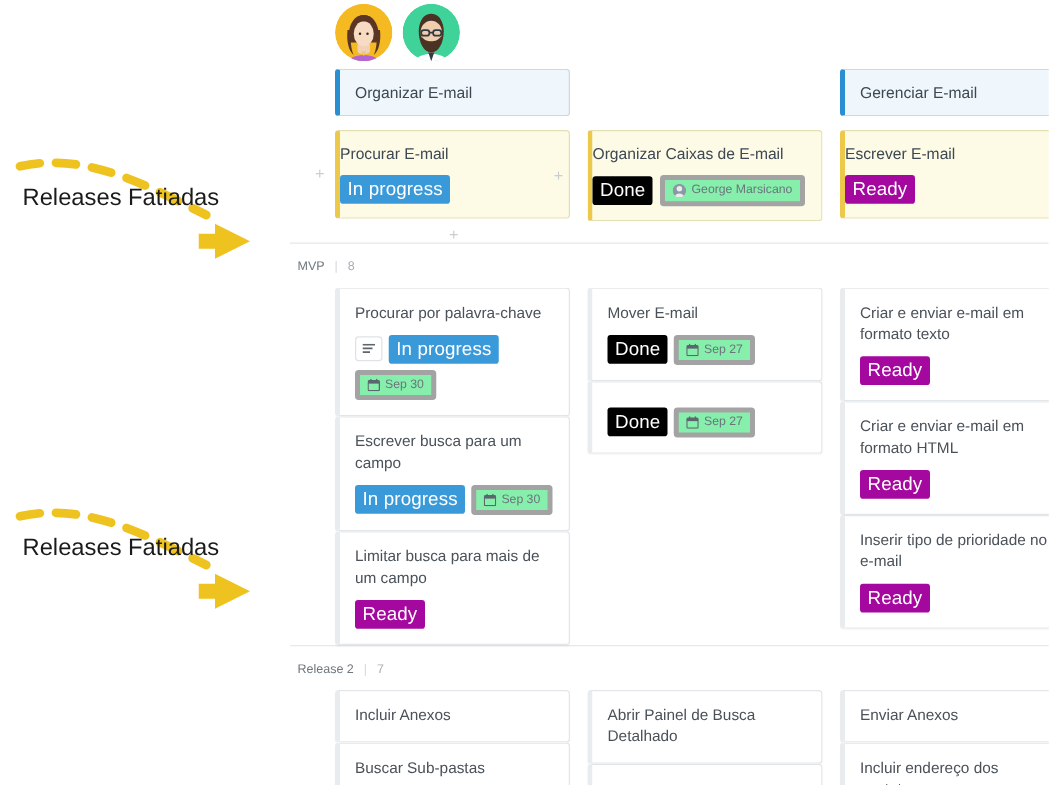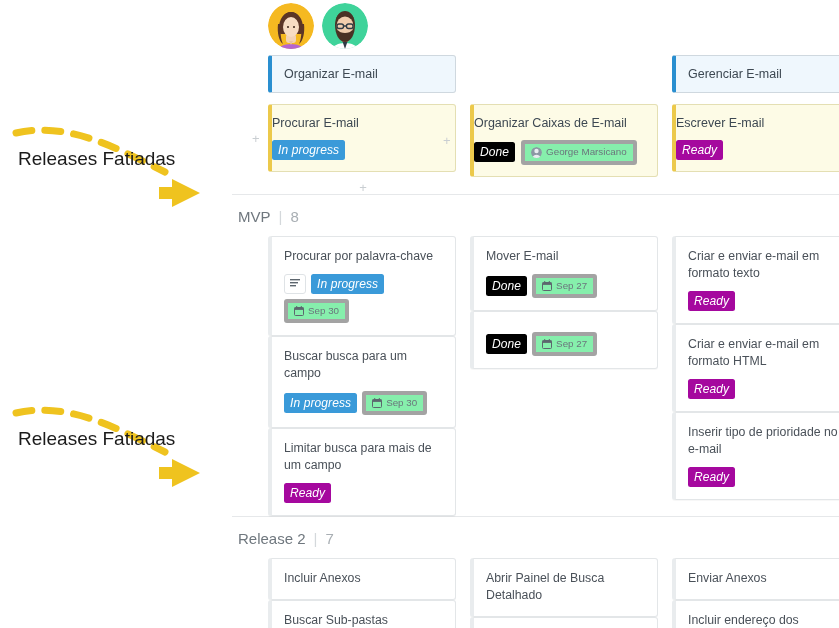--- a/index.html
+++ b/index.html
@@ -78,28 +78,27 @@
     padding:11px 12px 12px 12px;
     box-sizing:border-box;
     box-shadow:0 1px 1px rgba(0,0,0,.035);
   }
   .story-title{font-size:12.3px;color:#4a5159;line-height:1.38;}
   .story-meta{margin-top:9px;display:flex;align-items:center;gap:5px;flex-wrap:wrap;}
 
   
   .badge{
     display:inline-block;
-    font-size:12px;
+    font-size:15px;
     line-height:1;
     padding:4px 6px 4px 6px;
     border-radius:2.5px;
     color:#fff;
     font-family:"Liberation Sans", sans-serif;
     letter-spacing:.1px;
-    font-style:italic;
   }
   .badge.inprogress{background:#3a9ad9;}
   .badge.done{background:#000000;}
   .badge.ready{background:#a5089e;}
 
   .chip{
     display:inline-flex;align-items:center;gap:4px;
     border:4px solid #a3a3a3;border-radius:3px;
     background:#86efac;
     font-size:9.8px;color:#6b747c;
@@ -110,21 +109,21 @@
   .icon-box{
     display:inline-flex;align-items:center;justify-content:center;
     border:1px solid #dfe3e6;border-radius:3px;background:#fff;
     width:20px;height:18px;
   }
   .mini-av{width:11px;height:11px;border-radius:50%;overflow:hidden;display:block;flex:0 0 auto;}
 
   
   .divider{border-top:1px solid #e6e8ea;margin:0;}
   .sec-head{
-    font-size:15px;color:#8a9198;
+    font-size:10px;color:#8a9198;
     padding:13px 0 11px 6px;
     display:flex;align-items:center;gap:8px;
   }
   .sec-head .nm{color:#6f777e;}
   .sec-head .sep{color:#d4d8db;}
   .sec-head .ct{color:#a8aeb3;}
 
   .plus{
     color:#c9ced2;font-size:13px;line-height:1;
     text-align:center;
@@ -272,21 +271,21 @@
                       <rect x="0.5" y="1.5" width="9" height="2.4" fill="#5d666e"></rect>
                       <rect x="2.2" y="0" width="1" height="2.2" fill="#5d666e"></rect>
                       <rect x="6.8" y="0" width="1" height="2.2" fill="#5d666e"></rect>
                     </svg>
                   </span>
                   <span>Sep 30</span>
                 </span>
               </div>
             </div>
             <div class="story-card">
-              <div class="story-title">Buscar busca para um campo</div>
+              <div class="story-title">Escrever busca para um campo</div>
               <div class="story-meta">
                 <span class="badge inprogress">In progress</span>
                 <span class="chip">
                   <span>
                     <svg width="10" height="10" viewBox="0 0 10 10">
                       <rect x="0.5" y="1.5" width="9" height="8" rx="1" fill="none" stroke="#5d666e" stroke-width="1"></rect>
                       <rect x="0.5" y="1.5" width="9" height="2.4" fill="#5d666e"></rect>
                       <rect x="2.2" y="0" width="1" height="2.2" fill="#5d666e"></rect>
                       <rect x="6.8" y="0" width="1" height="2.2" fill="#5d666e"></rect>
                     </svg>

